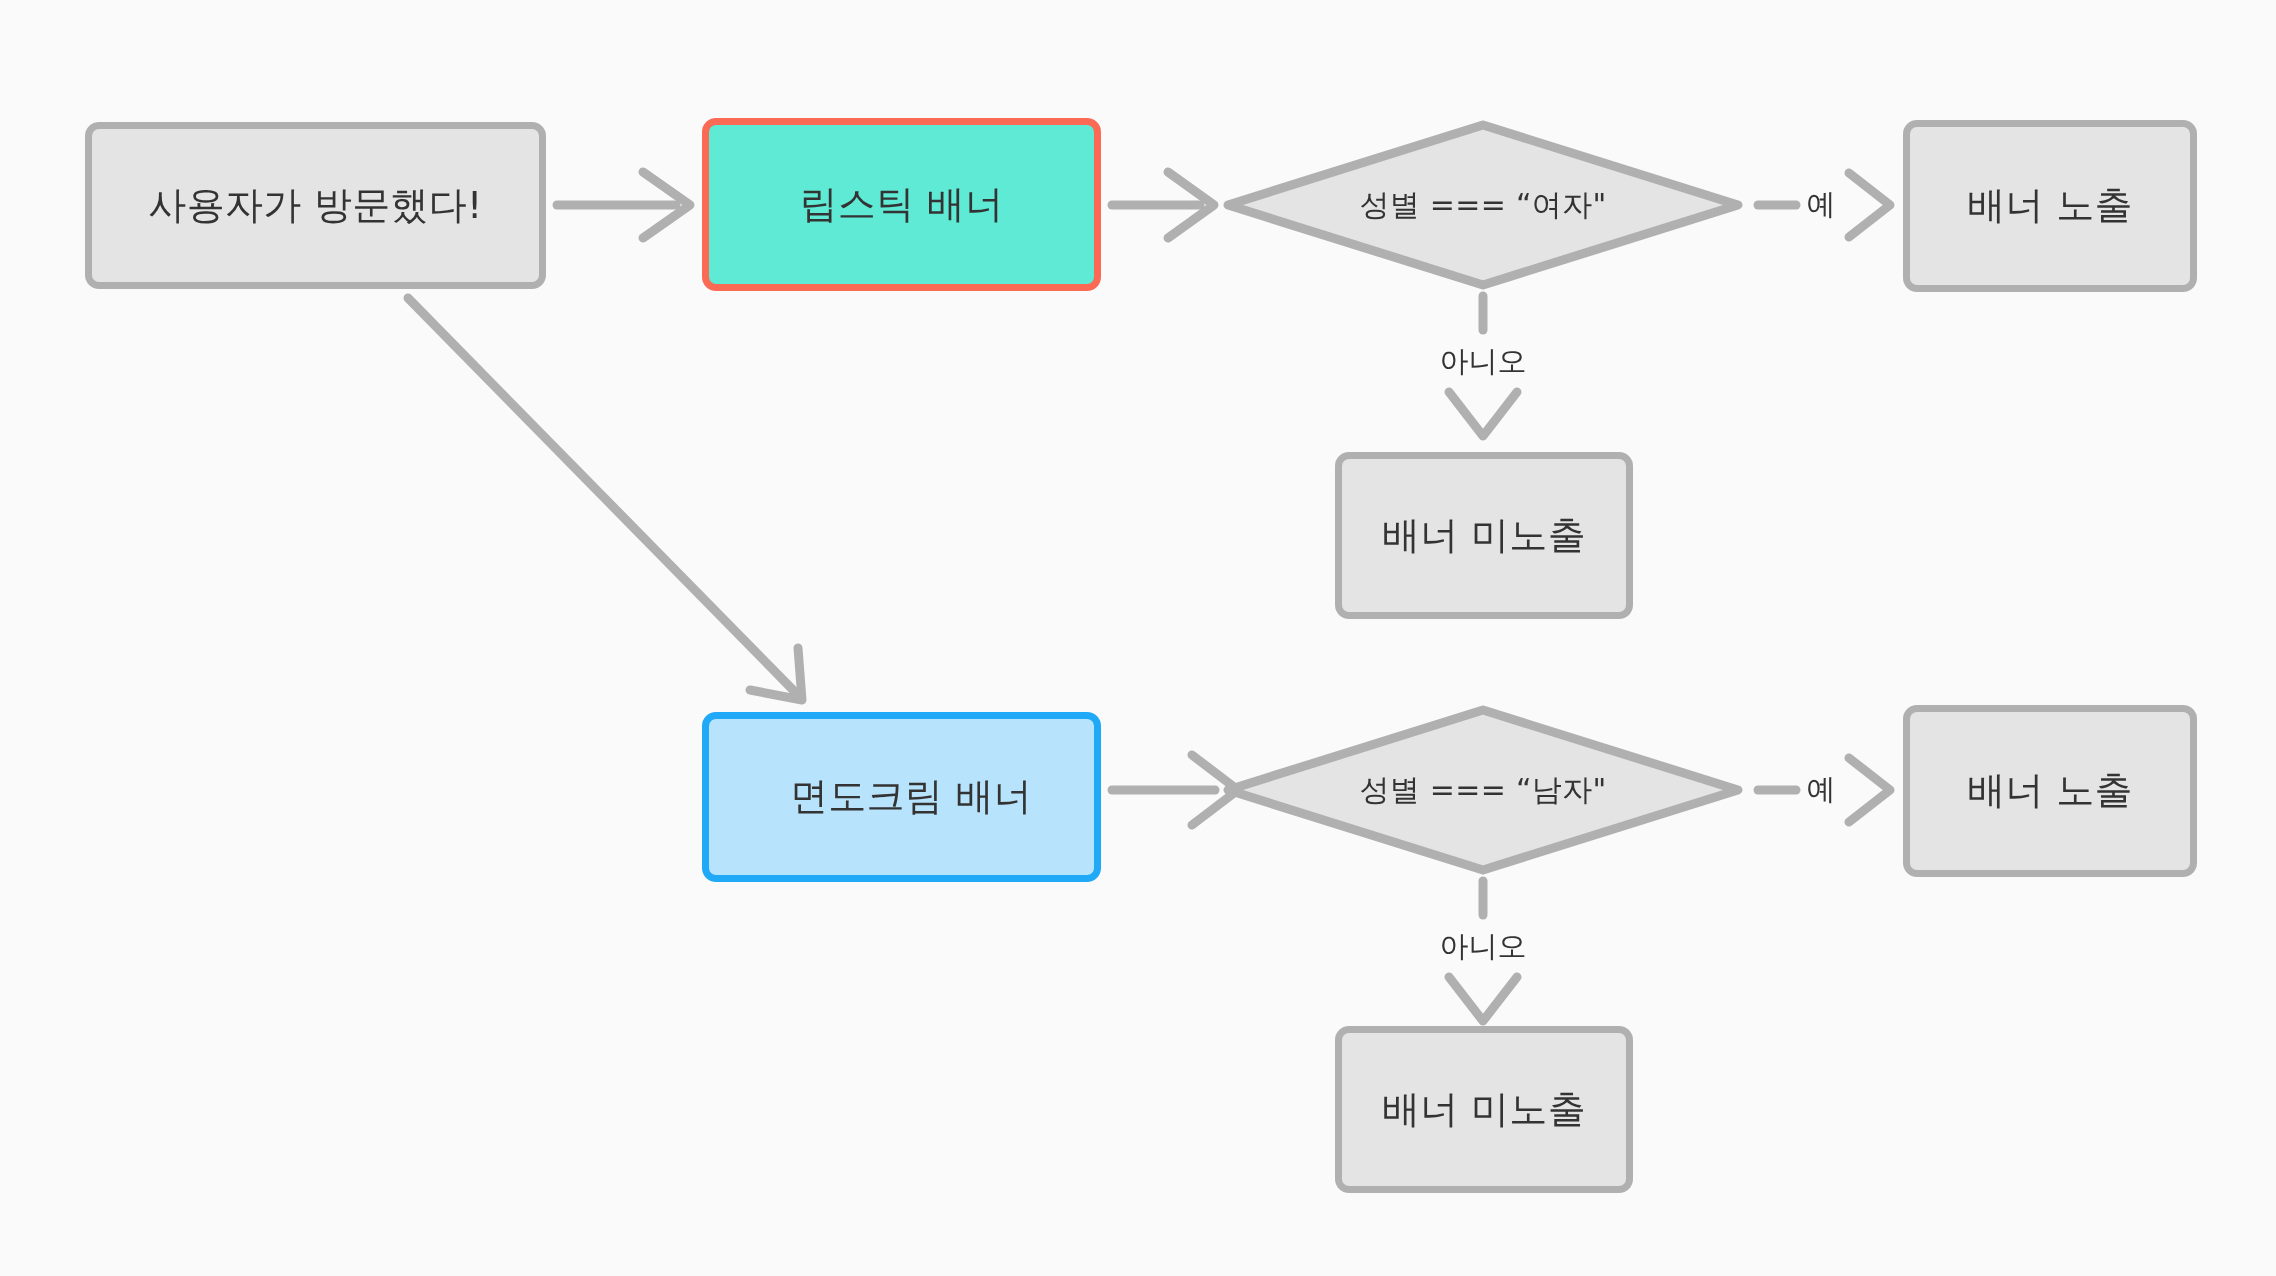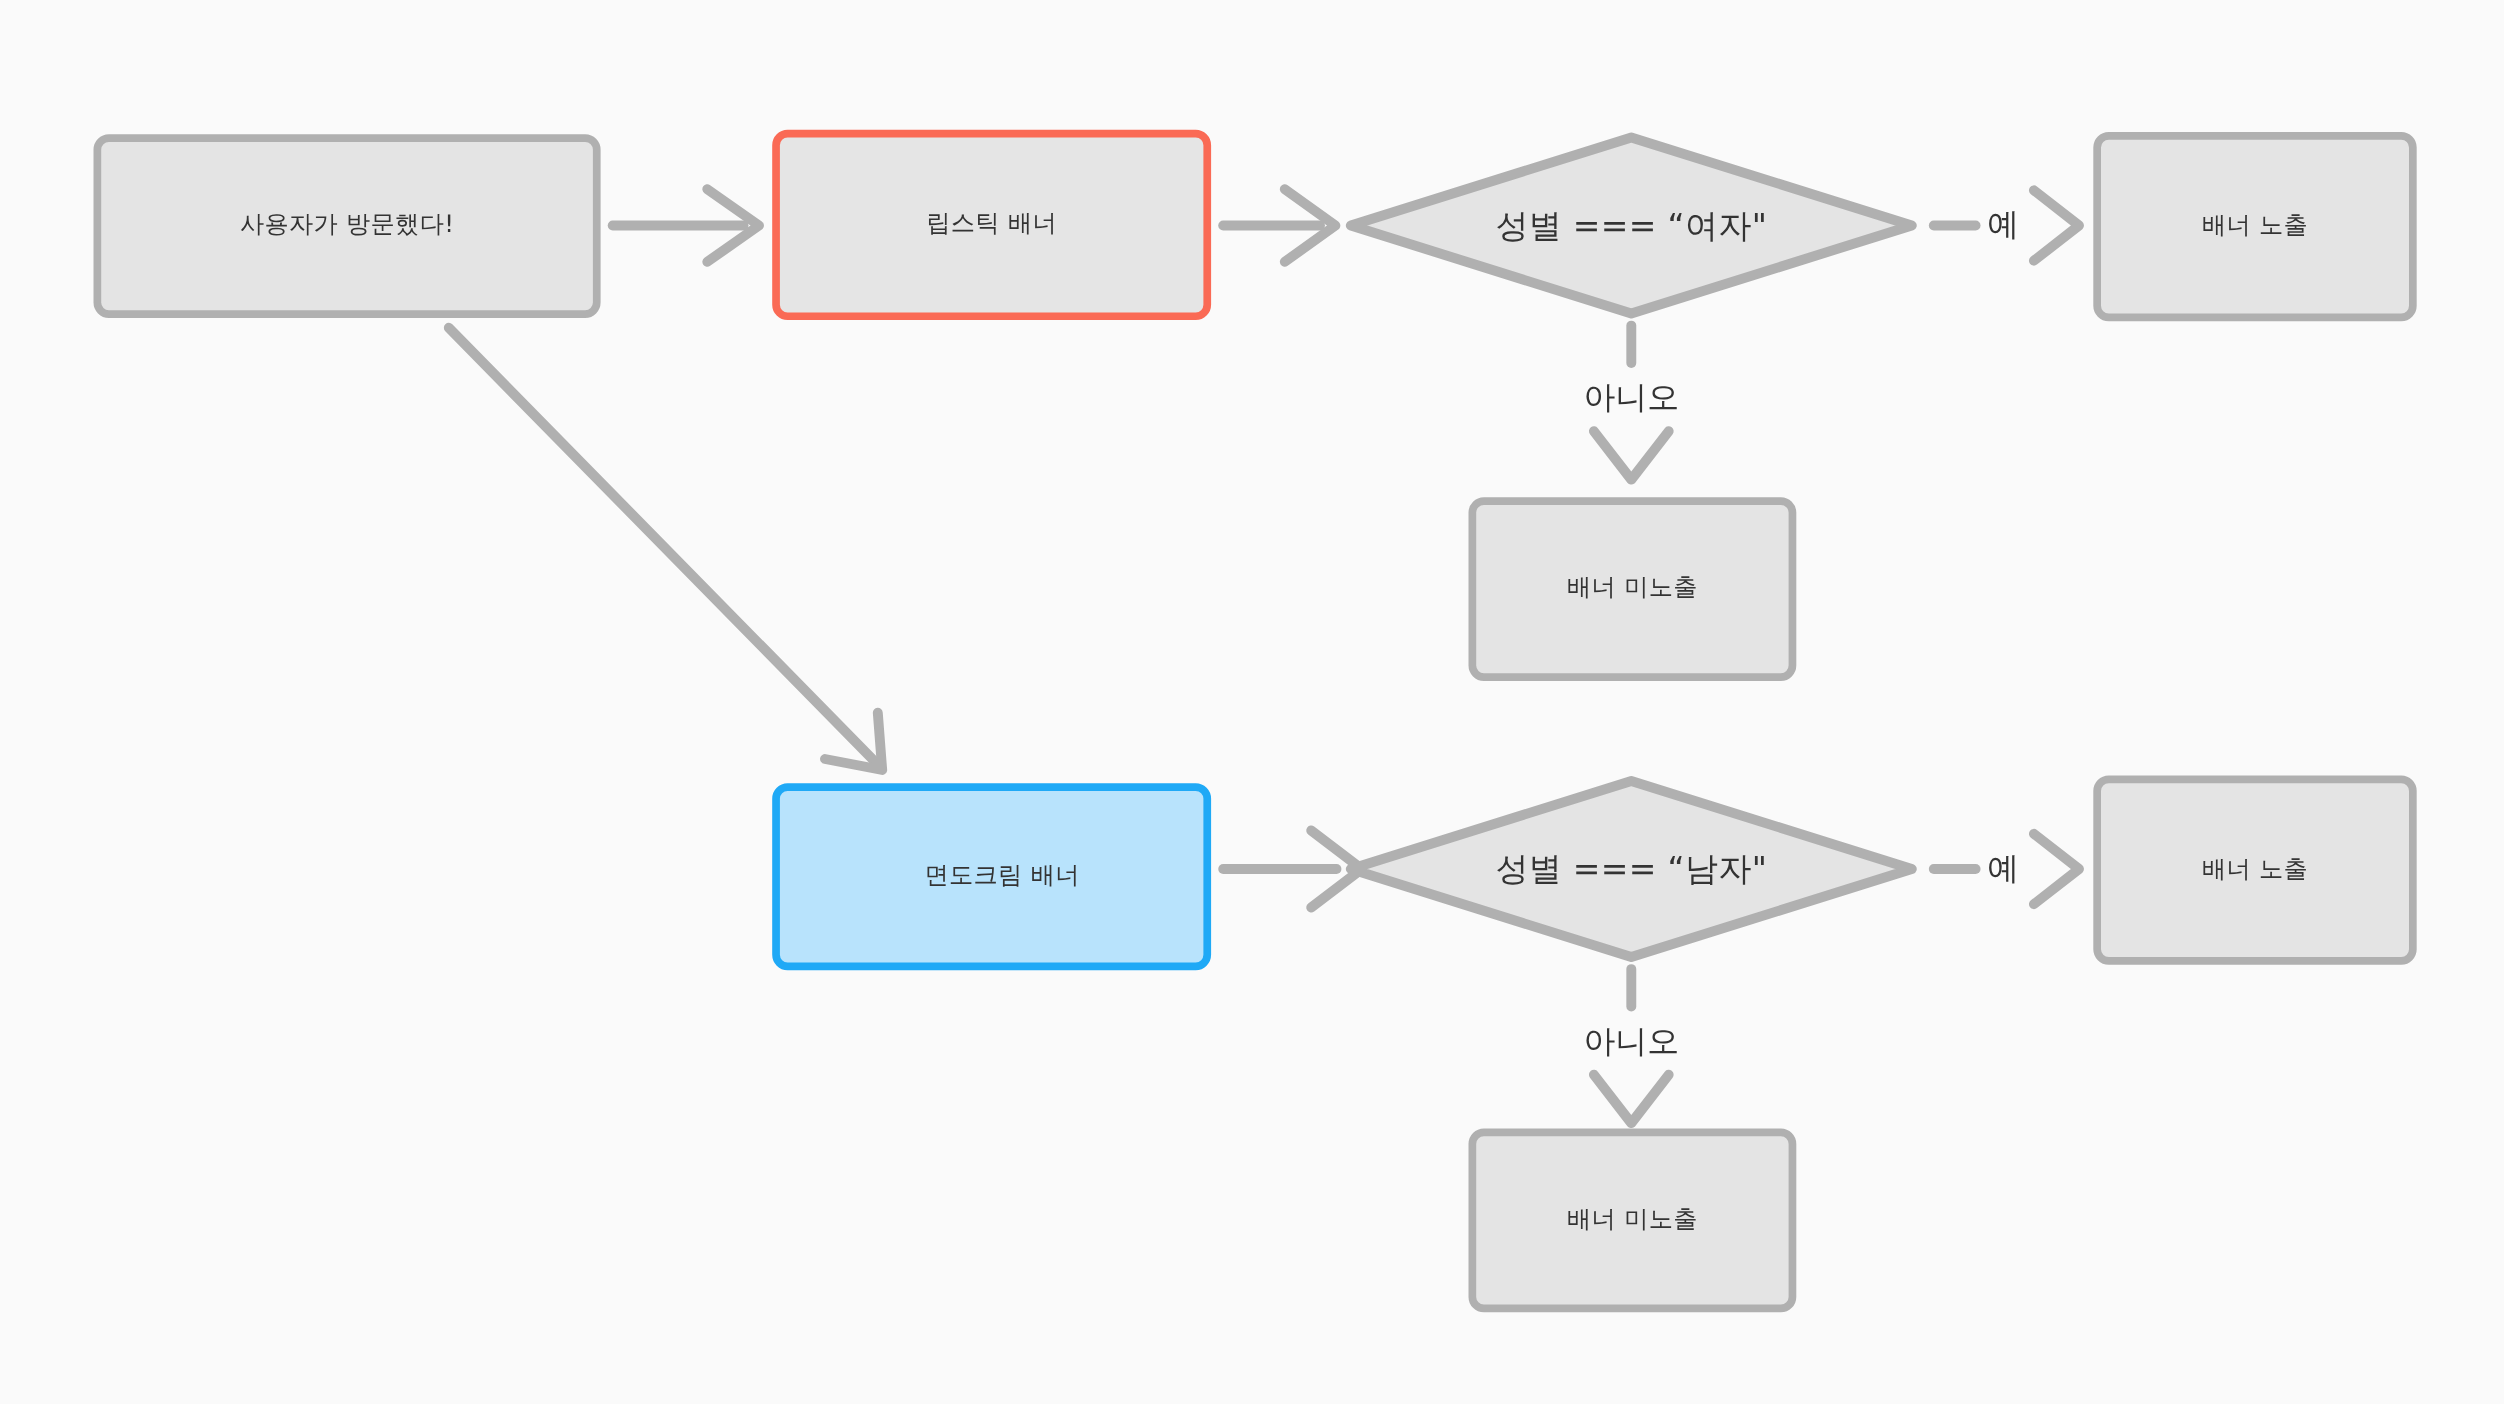--- a/index.html
+++ b/index.html
@@ -26,35 +26,35 @@
     pointer-events: none;
   }
   .node {
     position: absolute;
     box-sizing: border-box;
     display: flex;
     align-items: center;
     justify-content: center;
     text-align: center;
     color: #333333;
-    font-size: 22px;
+    font-size: 38px;
     letter-spacing: 0.3px;
     line-height: 1.3;
   }
   .node.rect {
     border-radius: 14px;
     border-style: solid;
   }
   .node.gray {
     background: #e4e4e4;
     border-color: #b0b0b0;
     border-width: 7px;
   }
   .node.red {
-    background: #e5e5e5;
+    background: #5eead4;
     border-color: #fa6a55;
     border-width: 7px;
   }
   .node.blue {
     background: #b8e3fc;
     border-color: #1fa9f6;
     border-width: 7px;
   }
   .diamond-wrap {
     position: absolute;

